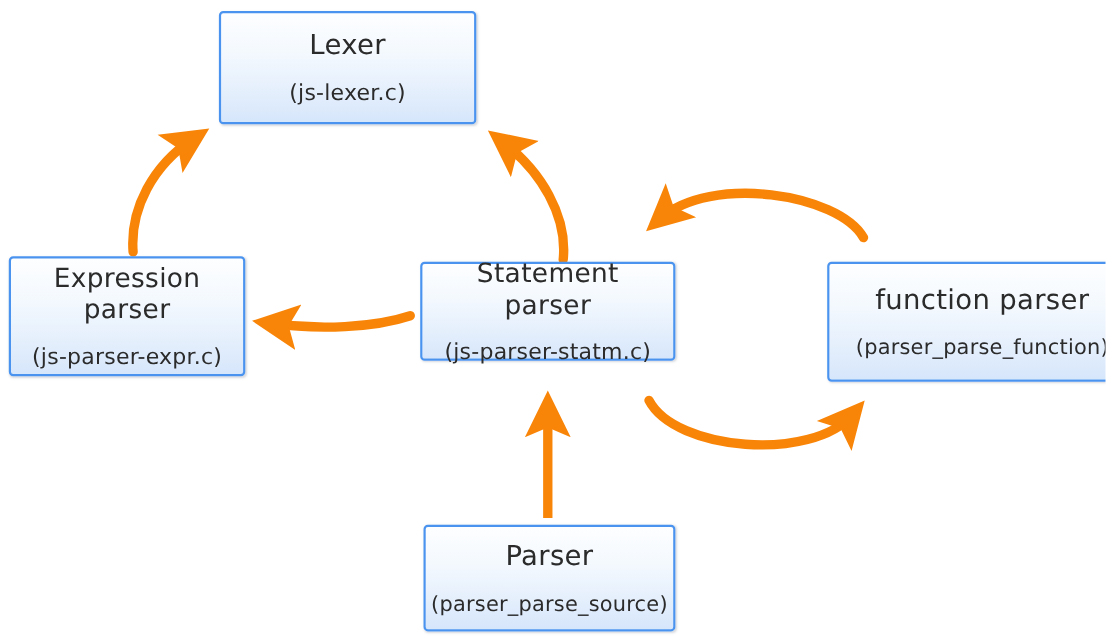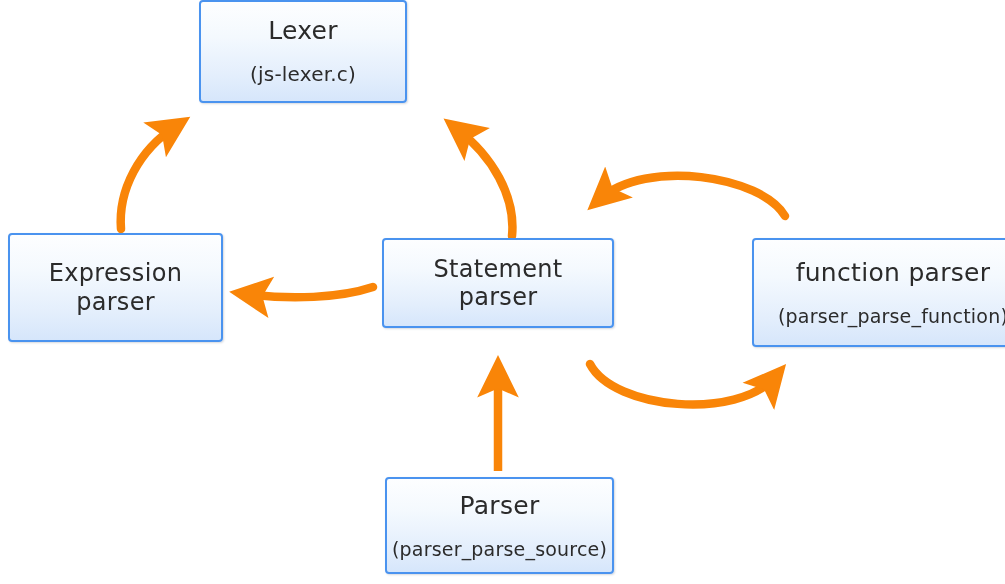--- a/index.html
+++ b/index.html
@@ -49,21 +49,21 @@
     letter-spacing: 0.3px;
     white-space: nowrap;
   }
   .node-sub {
     font-size: 20px;
     letter-spacing: 0.2px;
     white-space: nowrap;
     margin-top: 17px;
   }
   
-  #node-lexer        { left: 199px; top: 0;  width: 208px; height: 103px; text-align: center; }
+  #node-lexer        { left: 199px; top: 10px;  width: 234px; height: 103px; text-align: center; }
   #node-expression   { left: 8px;   top: 233px; width: 215px; height: 109px; align-items: center; }
   #node-statement    { left: 382px; top: 238px; width: 232px; height: 90px; }
   #node-function     { left: 752px; top: 238px; width: 282px; height: 109px; }
   #node-parser       { left: 385px; top: 477px; width: 229px; height: 97px; }
 
   #node-lexer .node-title      { font-size: 25px; }
   #node-function .node-title   { font-size: 25px; }
   #node-parser  .node-title    { font-size: 25px; }
   #node-function .node-sub     { font-size: 19px; }
   #node-parser  .node-sub      { font-size: 19px; }
@@ -94,25 +94,27 @@
   </svg>
 
   <div class="node-box" id="node-lexer">
     <div class="node-title">Lexer</div>
     <div class="node-sub">(js-lexer.c)</div>
   </div>
 
   <div class="node-box" id="node-expression">
     <div class="node-title">Expression</div>
     <div class="node-title">parser</div>
+    <div class="node-sub">(js-parser-expr.c)</div>
   </div>
 
   <div class="node-box" id="node-statement">
     <div class="node-title">Statement</div>
     <div class="node-title">parser</div>
+    <div class="node-sub">(js-parser-statm.c)</div>
   </div>
 
   <div class="node-box" id="node-function">
     <div class="node-title">function parser</div>
     <div class="node-sub">(parser_parse_function)</div>
   </div>
 
   <div class="node-box" id="node-parser">
     <div class="node-title">Parser</div>
     <div class="node-sub">(parser_parse_source)</div>

